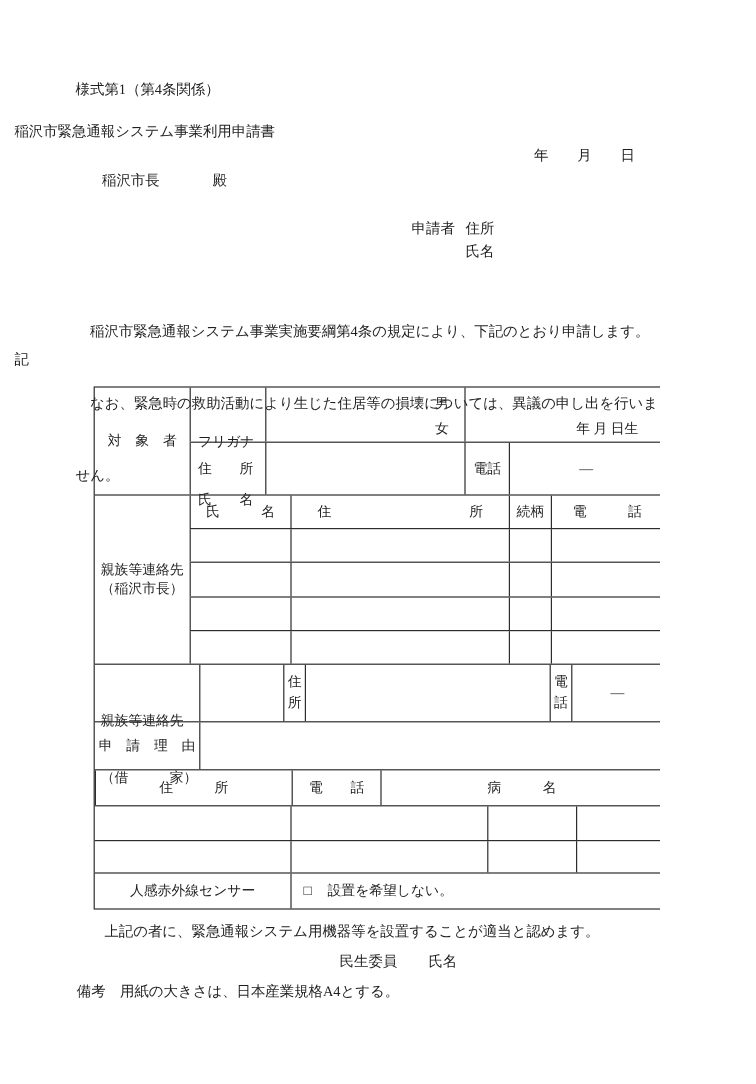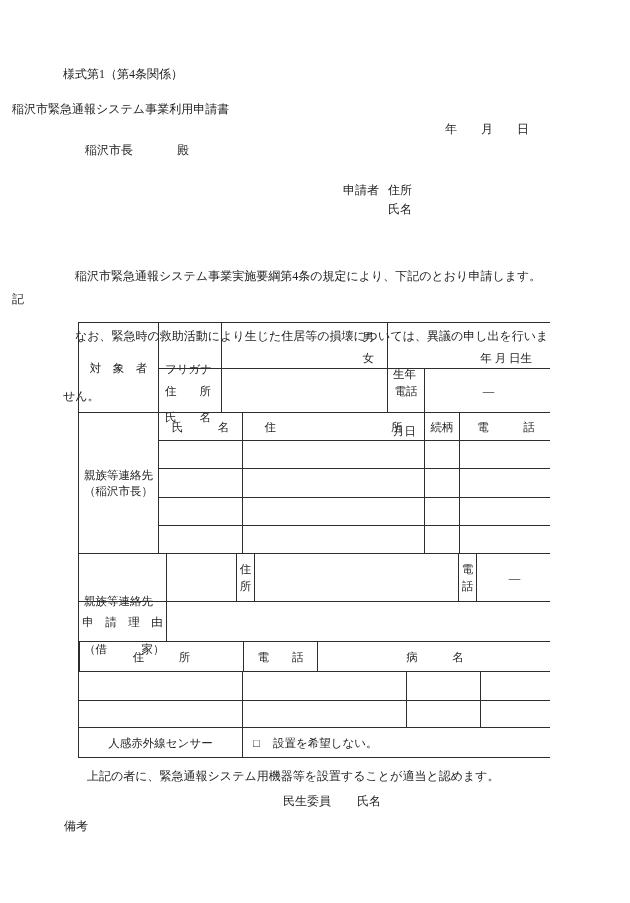--- a/index.html
+++ b/index.html
@@ -65,24 +65,20 @@
             <div>フリガナ</div>
             <div>氏　　名</div>
           </div>
           <div class="bl row" style="width:166px;">
             <div class="gender">
               <div>男</div>
               <div>女</div>
             </div>
           </div>
           <div class="bl f1 birthcell">
-            <div class="birthlabel">
-              <div>生年</div>
-              <div>月日</div>
-            </div>
             <div class="birthsuffix">年 月 日生</div>
           </div>
         </div>
         <div class="row bt f1">
           <div class="bl c" style="width:63px; justify-content:flex-start; padding-left:6px;">住　　所</div>
           <div class="bl" style="width:166px;"></div>
           <div class="bl c" style="width:37px;">電話</div>
           <div class="bl c f1">―</div>
         </div>
       </div>
@@ -177,14 +173,15 @@
         <span class="opt">設置を希望しない。</span>
       </div>
     </div>
 
   </div>
 
   <div class="abs" style="left:87px; top:769px;">上記の者に、緊急通報システム用機器等を設置することが適当と認めます。</div>
   <div class="abs" style="left:283px; top:794px;">民生委員</div>
   <div class="abs" style="left:357px; top:794px;">氏名</div>
   <div class="abs" style="left:64px; top:819px;">備考</div>
+  <div class="abs" style="left:100px; top:819px;">用紙の大きさは、日本産業規格A4とする。</div>
 
 </div>
 
 </body></html>

